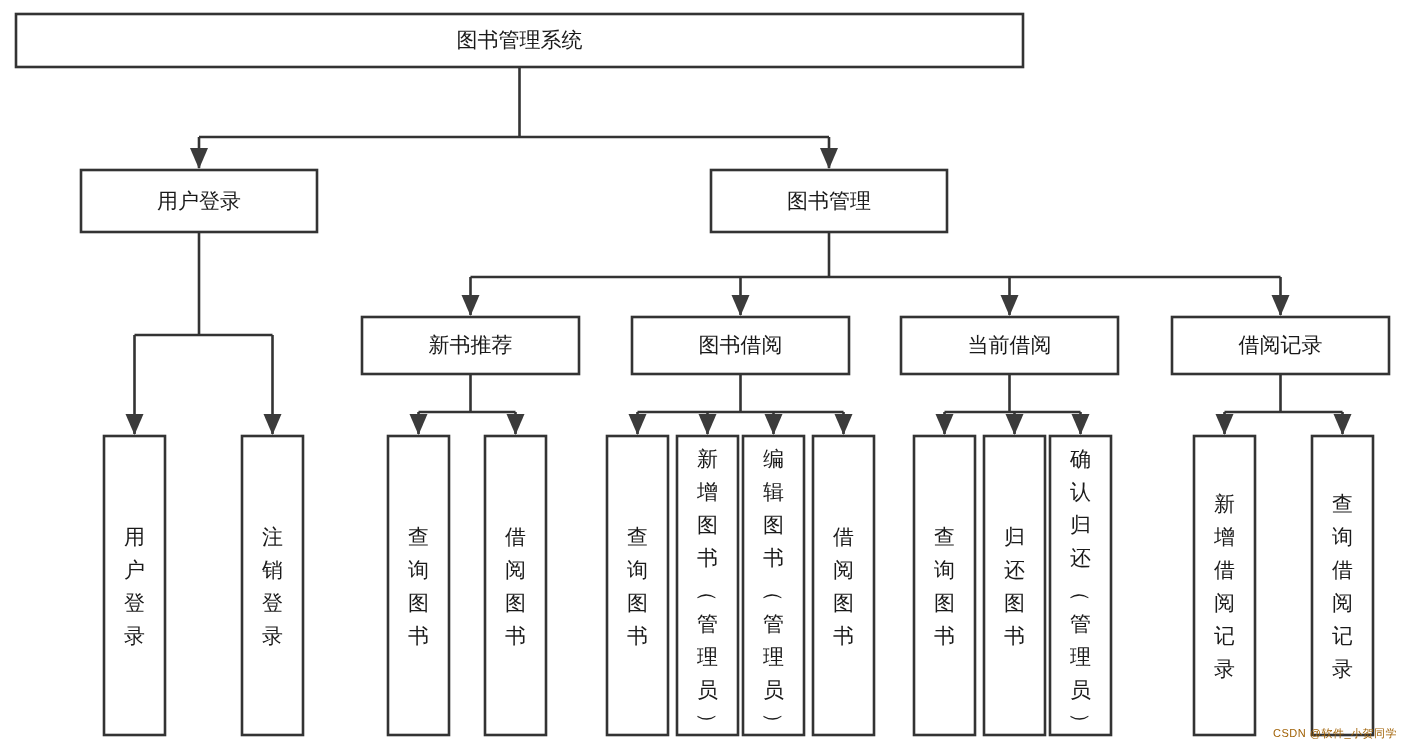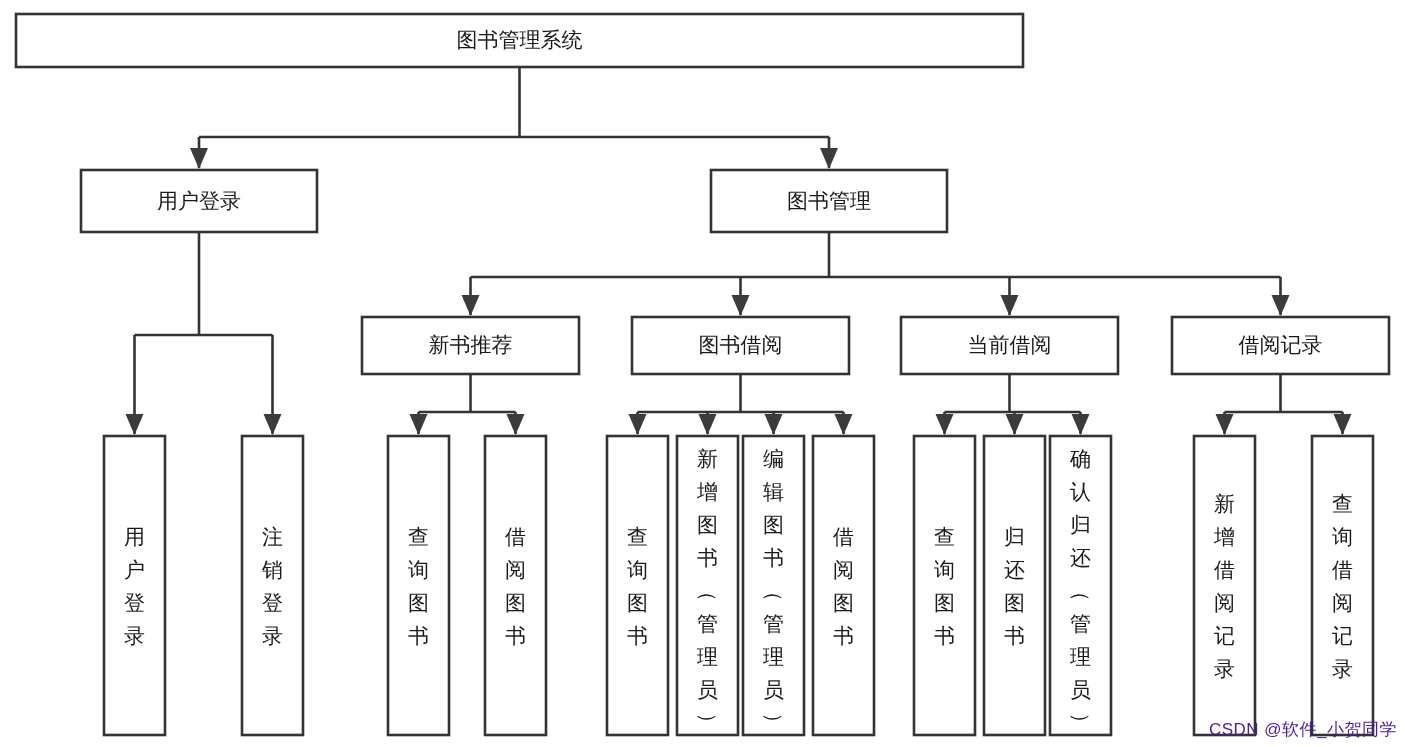--- a/index.html
+++ b/index.html
@@ -46,22 +46,22 @@
   }
   .arrow-head {
     fill: #3b3b3b;
     stroke: none;
   }
   .watermark {
     position: absolute;
     right: 8px;
     bottom: 6px;
     font-family: "Liberation Sans", "DejaVu Sans", sans-serif;
-    font-size: 17px;
-    color: #4c1d95;
+    font-size: 11px;
+    color: #a16207;
     white-space: nowrap;
     letter-spacing: 0.5px;
   }
 </style>
 </head>
 <body>
 
 <svg id="canvas" viewBox="0 0 1405 747">
   <g id="connectors-layer">
       <line x1="519.5" y1="67" x2="519.5" y2="137" class="connector"></line>

